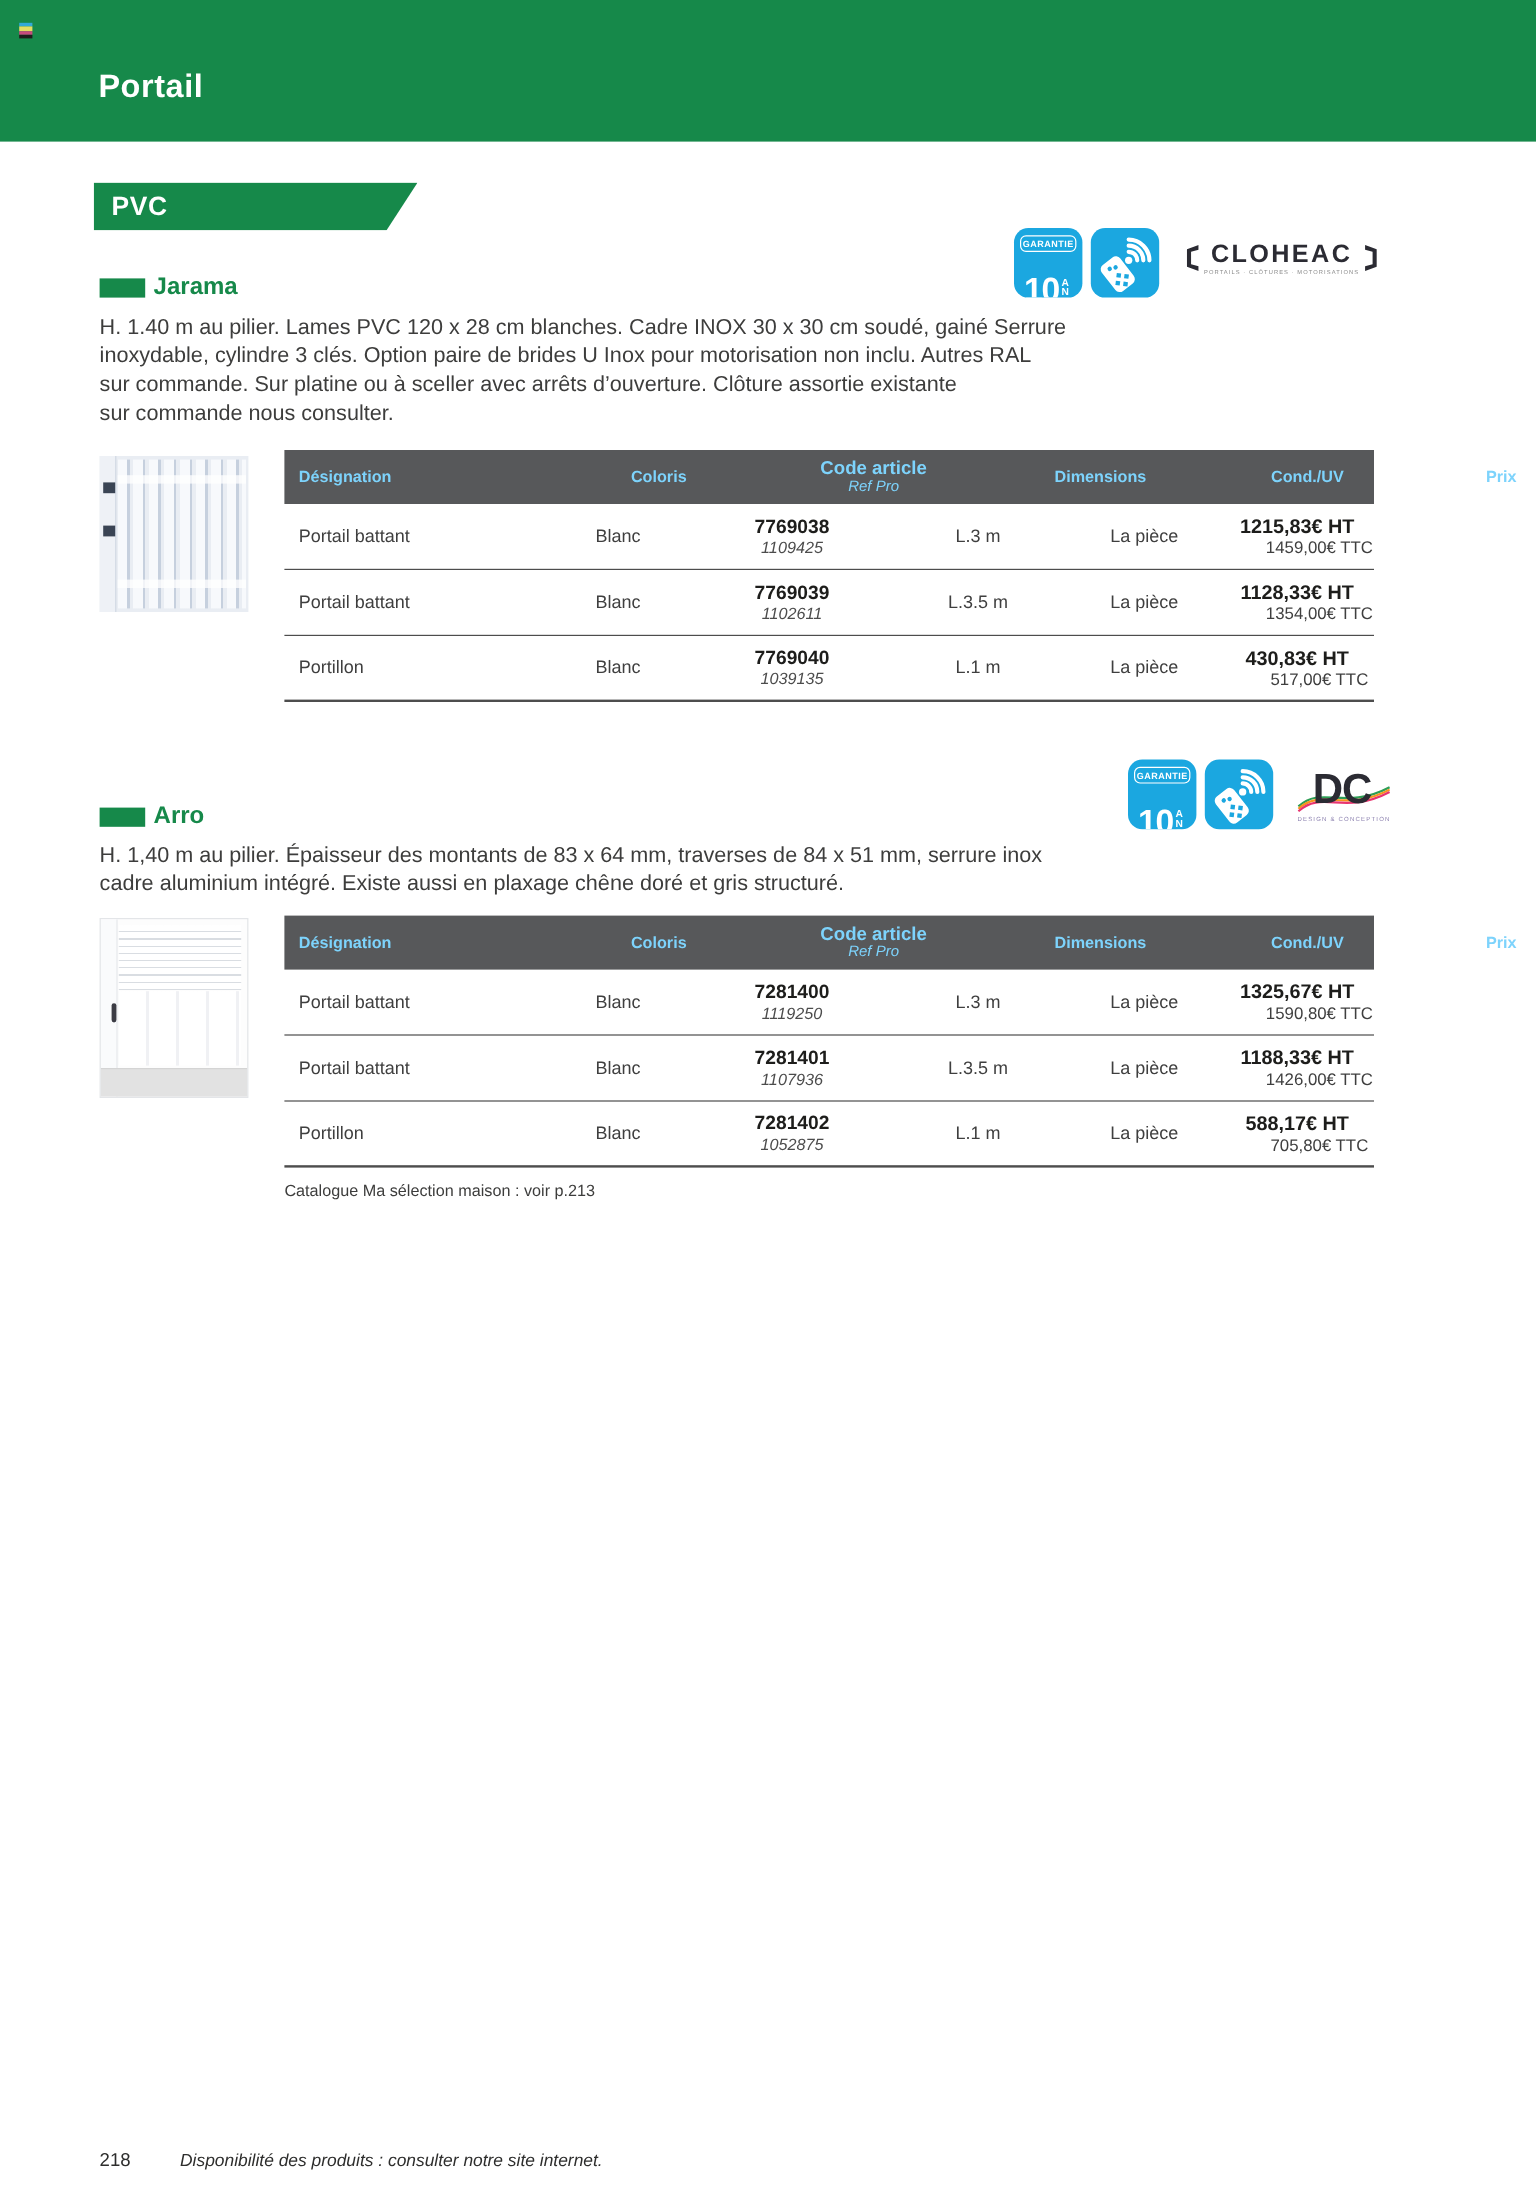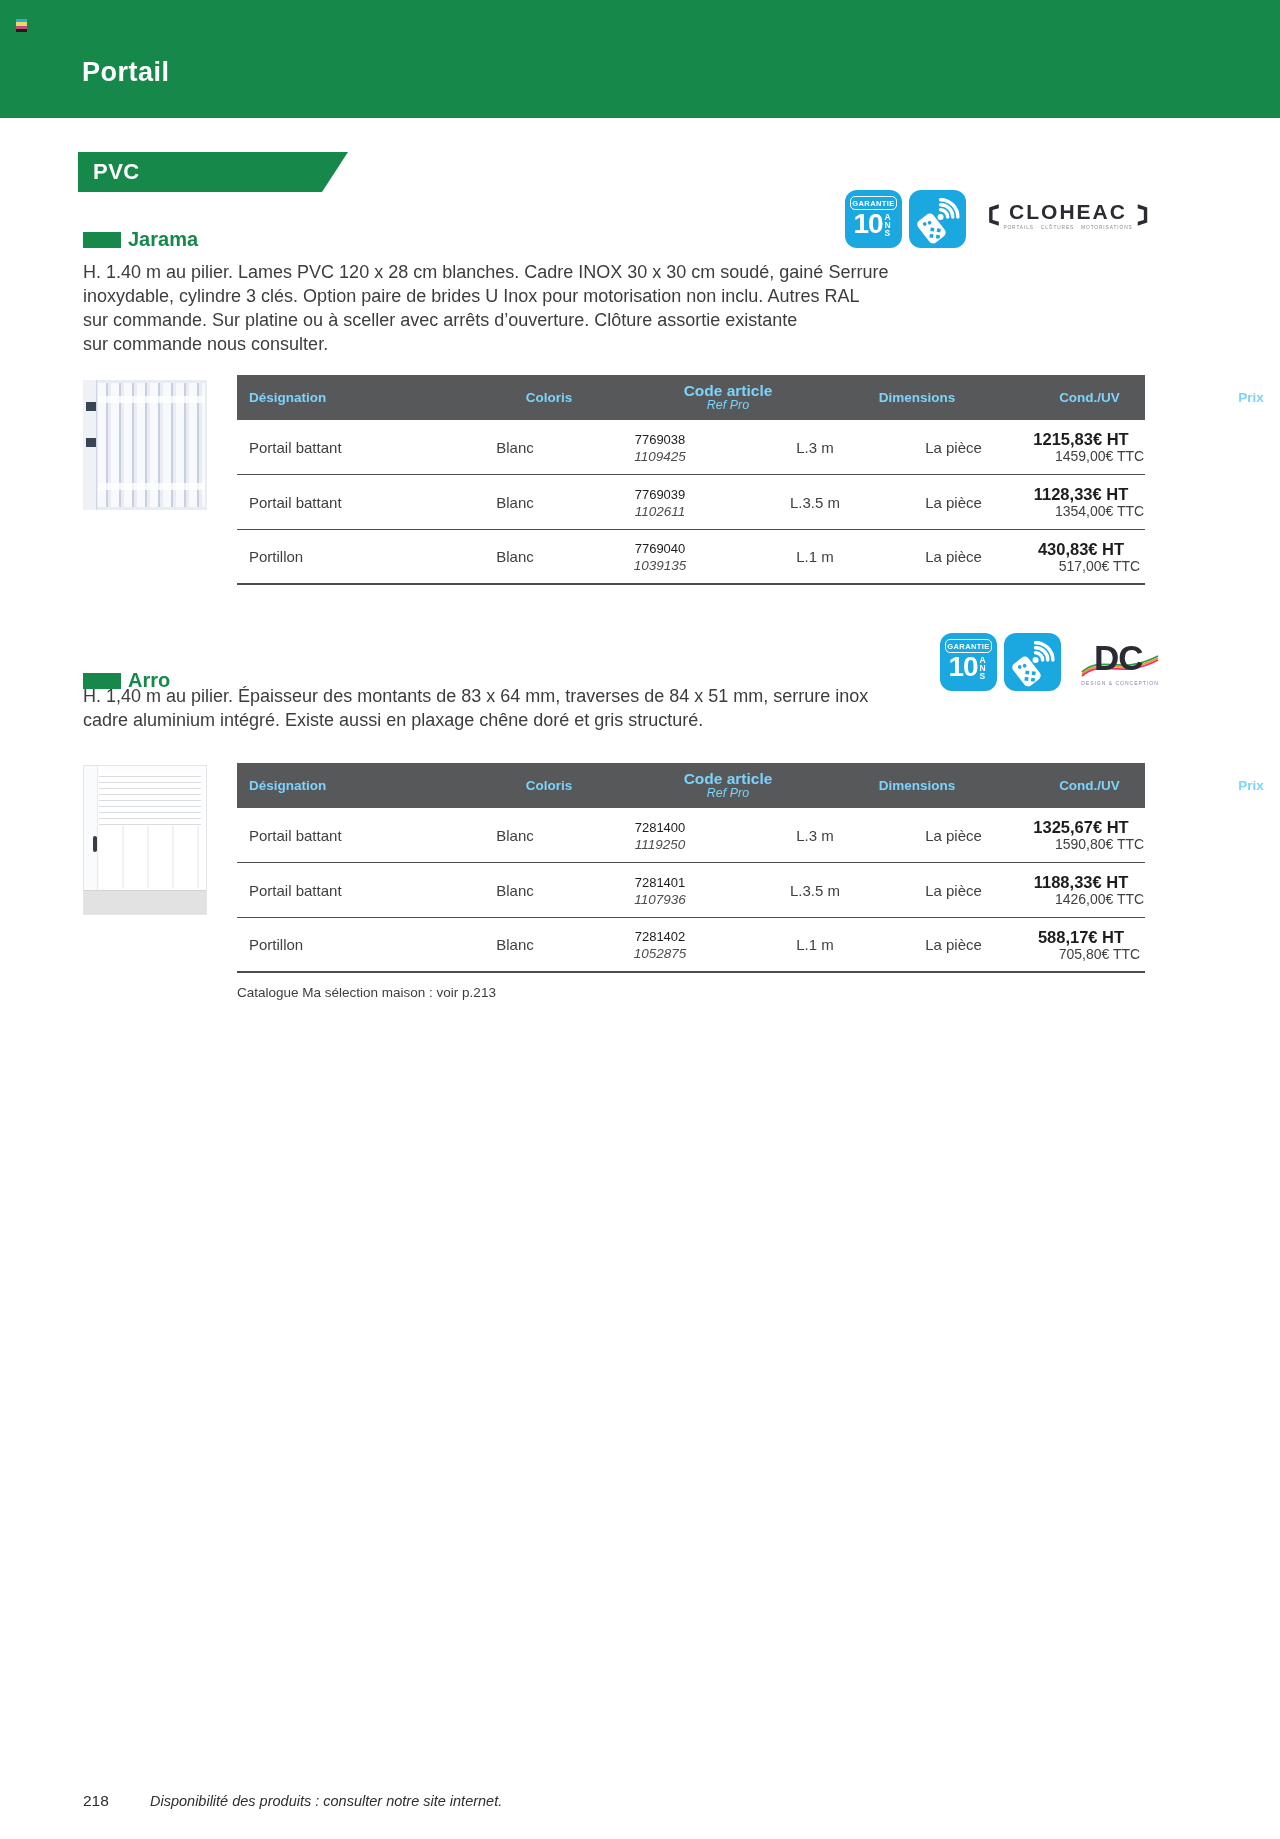--- a/index.html
+++ b/index.html
@@ -17,21 +17,21 @@
   
   .ribbon { position:absolute; left:78px; top:152px; width:270px; height:40px; background:#16894a;
     clip-path:polygon(0 0, 100% 0, calc(100% - 26px) 100%, 0 100%);
     display:flex; align-items:center; }
   .ribbon span { color:#fff; font-size:22px; font-weight:bold; letter-spacing:.5px;margin-left:15px; }
 
   
   .badge-garantie { width:57px; height:58px; background:#1ba7e0; border-radius:12px; color:#fff; overflow:hidden; }
   .badge-garantie .cap { margin:6px 5px 0; border:1.6px solid #fff; border-radius:5px;
     font-size:7.5px; font-weight:bold; text-align:center; padding:2px 0 1px; letter-spacing:.4px; }
-  .badge-garantie .big { display:flex; justify-content:center; align-items:flex-start; margin-top:0; }
+  .badge-garantie .big { display:flex; justify-content:center; align-items:flex-start; margin-top:18px; }
   .badge-garantie .num { font-size:28px; font-weight:bold; line-height:27px; letter-spacing:-1px; }
   .badge-garantie .ans { font-size:8.5px; font-weight:bold; line-height:8px; margin-top:3px; margin-left:2px;
     width:9px; word-break:break-all; }
   .badge-remote { width:57px; height:58px; background:#1ba7e0; border-radius:12px; }
   .badges-jarama { position:absolute; left:845px; top:190px; display:flex; gap:7px; }
   .badges-arro   { position:absolute; left:940px; top:633px; display:flex; gap:7px; }
 
   
   .cloheac { position:absolute; left:988px; top:196px; width:160px; display:flex; align-items:center; gap:4px; }
   .cloheac .mid { display:flex; flex-direction:column; align-items:center; }
@@ -76,21 +76,21 @@
   .thead .th { display:flex; flex-direction:column; align-items:center; justify-content:center;
     font-size:13.5px; font-weight:bold; }
   .thead .th.first { align-items:flex-start; padding-left:12px; }
   .thead .code-main { font-size:15.5px; line-height:16px; }
   .thead .code-sub { font-size:12.5px; font-style:italic; font-weight:normal; line-height:13px; }
   .trow { display:grid; grid-template-columns:var(--cols); height:55px; border-bottom:1.5px solid #4d4d4d;text-align:center; }
   .trow:last-child { border-bottom:2px solid #4d4d4d; }
   .td { display:flex; flex-direction:column; align-items:center; justify-content:center;
     font-size:15px; color:#3f3f3f; }
   .td.first { align-items:flex-start; padding-left:12px; }
-  .td .code { font-size:13px; font-weight:normal; color:#1d1d1b; line-height:18px; }
+  .td .code { font-size:16px; font-weight:bold; color:#1d1d1b; line-height:18px; }
   .td .ref { font-size:13.5px; font-style:italic; color:#4c4c4c; line-height:15px; }
   .td .ht { font-size:16.5px; font-weight:bold; color:#1d1d1b; line-height:18px; }
   .td .ttc { font-size:14px; color:#3f3f3f; line-height:16px;margin-left:37px; }
 
   .catalogue-note { position:absolute; left:237px; top:985px; font-size:13.5px; color:#3d3d3c; }
 
   
   .footer-page-num { position:absolute; left:83px; top:1792px; font-size:15.5px; color:#2e2e2d; }
   .footer-note { position:absolute; left:150px; top:1793px; font-size:14.5px; font-style:italic; color:#2e2e2d; }
 </style>
@@ -263,21 +263,21 @@
       <path d="M2 28 C 22 10, 40 32, 78 12" stroke="#e8346f" stroke-width="1.8" fill="none"></path>
     </svg>
     <div class="dc-text">DC</div>
     <div class="tag">DESIGN &amp; CONCEPTION</div>
   </div>
 
   <div class="sec-title" style="left:83px; top:669px;">
     <span class="bullet"></span>
     <span class="label">Arro</span>
   </div>
-  <div class="desc" style="top:684px;">H. 1,40 m au pilier. Épaisseur des montants de 83 x 64 mm, traverses de 84 x 51 mm, serrure inox
+  <div class="desc" style="top:700px;">H. 1,40 m au pilier. Épaisseur des montants de 83 x 64 mm, traverses de 84 x 51 mm, serrure inox
 cadre aluminium intégré. Existe aussi en plaxage chêne doré et gris structuré.</div>
 
   <div class="photo photo-arro">
     <div class="louvers"></div>
     <div class="panel"></div>
     <div class="post"></div>
     <div class="handle"></div>
     <div class="floor"></div>
   </div>
 

